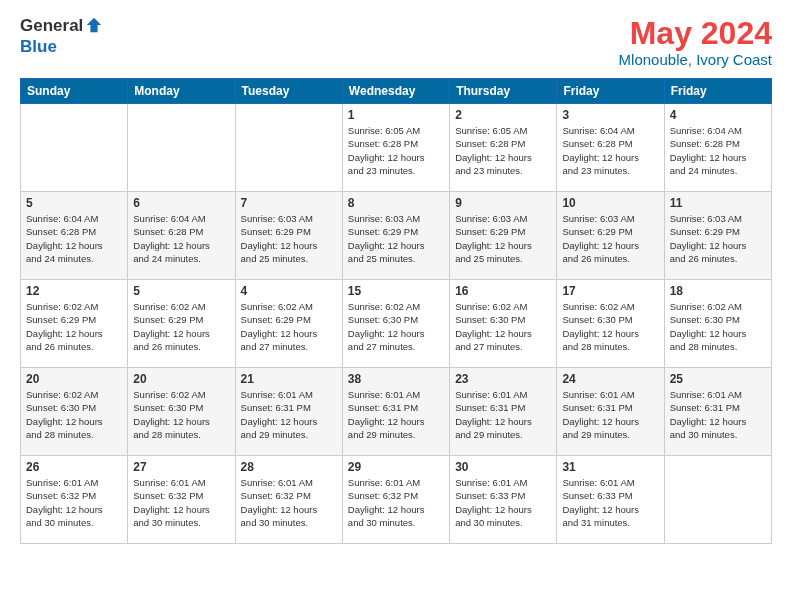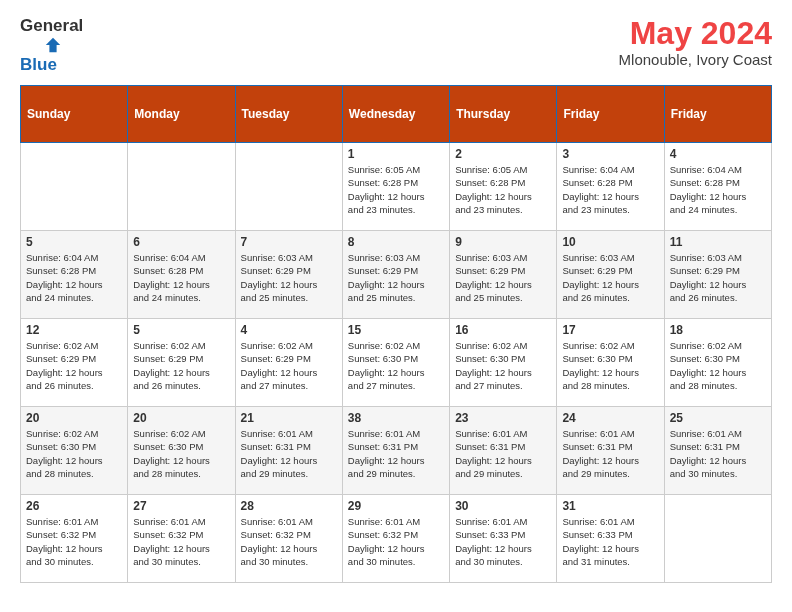--- a/index.html
+++ b/index.html
@@ -21,22 +21,20 @@
       margin-bottom: 10px;
     }
     .logo {
       display: flex;
       flex-direction: column;
       font-size: 18px;
       font-weight: bold;
     }
     .logo-text {
       display: flex;
-      align-items: center;
-      flex-direction: column;
     }
     .logo-general {
       color: #333;
       font-size: 17px;
       font-weight: bold;
     }
     .logo-blue {
       color: #1a6bb5;
       font-size: 17px;
       font-weight: bold;
@@ -51,32 +49,32 @@
       text-align: right;
     }
     .month-title {
       font-size: 32px;
       font-weight: bold;
       color: #ef4444;
       line-height: 1.1;
     }
     .location {
       font-size: 15px;
-      color: #404040;
+      color: #0369a1;
     }
     .calendar {
       width: 100%;
       border-collapse: collapse;
       table-layout: fixed;
     }
     .calendar th {
-      background-color: #c2410c;
+      background-color: #0369a1;
       color: #fff;
       text-align: left;
-      padding: 21px 6px;
+      padding: 5px 6px;
       font-size: 12px;
       font-weight: bold;
       border: 1px solid #1a6bb5;
     }
     .calendar td {
       vertical-align: top;
       border: 1px solid #ccc;
       padding: 4px 5px;
       font-size: 10px;
       color: #333;

